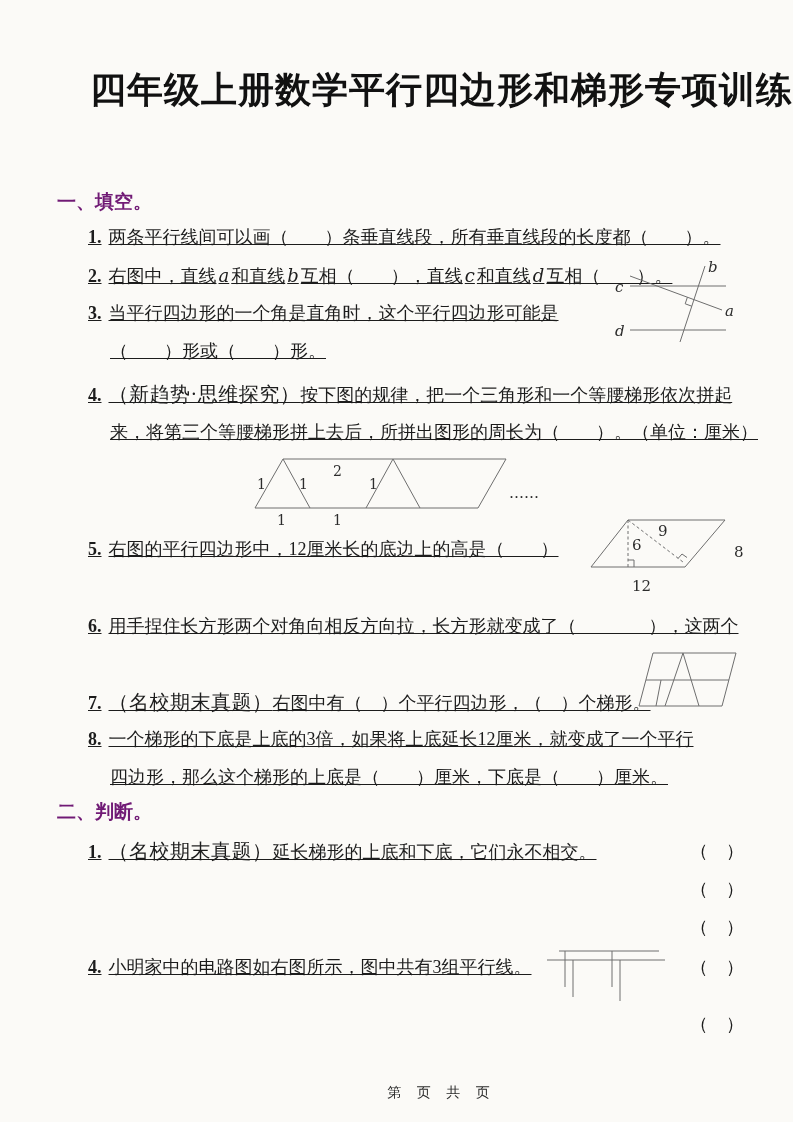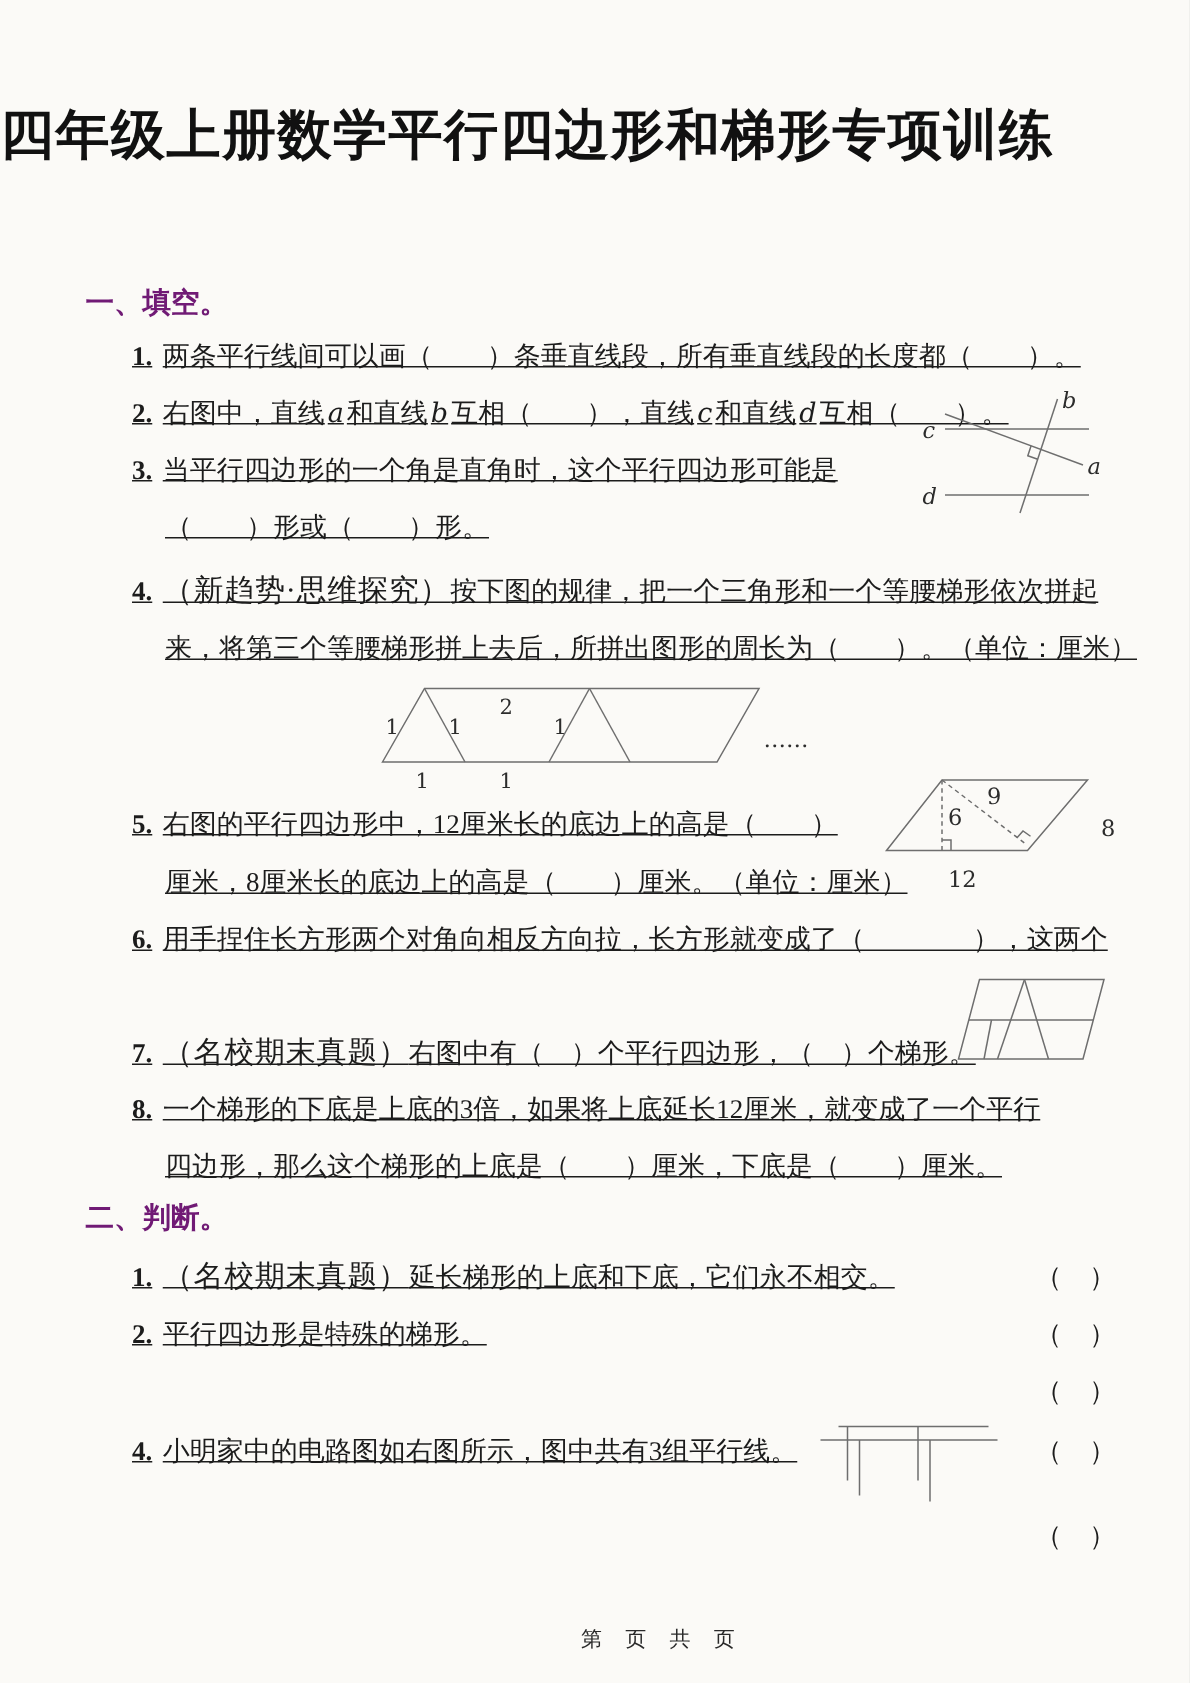--- a/index.html
+++ b/index.html
@@ -7,21 +7,21 @@
     position:relative;
     width:793px;height:1122px;
     margin:0 auto;
     background:#fbfaf7;
     overflow:hidden;
     font-family:"Liberation Serif", serif;
     color:#1c1c1c;
   }
   .title{
     position:absolute;top:66px;left:0;width:100%;
-    text-align:left;
+    text-align:right;
     font-family:"Liberation Sans", sans-serif;
     font-weight:700;font-size:36px;letter-spacing:1px;color:#111;
     white-space:nowrap;
   }
   .sec-heading{
     position:absolute;left:57px;
     font-family:"Liberation Sans", sans-serif;
     font-weight:700;font-size:19px;color:#701a75;
     white-space:nowrap;
   }
@@ -94,23 +94,20 @@
     <text x="100" y="30">2</text>
     <text x="44" y="79">1</text>
     <text x="100" y="79">1</text>
     <text x="136" y="43">1</text>
     <text x="276" y="52" class="big">……</text>
   </svg>
 
   <div class="line" style="top:538px">
     <span class="qnum">5.</span><span>右图的平行四边形中，12厘米长的底边上的高是（　　）</span>
   </div>
-  <div class="line cont" style="top:577px">
-    <span>厘米，8厘米长的底边上的高是（　　）厘米。（单位：厘米）</span>
-  </div>
 
   <svg class="fig" style="left:588px;top:504px" width="185" height="95" viewBox="0 0 185 95">
     <polygon points="3,63 40,16 137,16 97,63"></polygon>
     <line x1="40" y1="16" x2="40" y2="63" stroke-dasharray="3,2.5"></line>
     <polyline points="40,56 46,56 46,63"></polyline>
     <line x1="40" y1="16" x2="95" y2="58" stroke-dasharray="3,2.5"></line>
     <polyline points="90,54.5 94,50 99,53.5"></polyline>
     <text x="44" y="46" class="big">6</text>
     <text x="70" y="32" class="big">9</text>
     <text x="146" y="53" class="big">8</text>
@@ -140,23 +137,20 @@
     <span>四边形，那么这个梯形的上底是（　　）厘米，下底是（　　）厘米。</span>
   </div>
 
   <div class="sec-heading" style="top:799px">二、判断。</div>
 
   <div class="line" style="top:840px">
     <span class="qnum">1.</span><span class="tag">（名校期末真题）</span><span>延长梯形的上底和下底，它们永不相交。</span>
   </div>
   <span class="answer" style="top:840px">（　）</span>
 
-  <div class="line" style="top:878px">
-    <span class="qnum">2.</span><span>平行四边形是特殊的梯形。</span>
-  </div>
   <span class="answer" style="top:878px">（　）</span>
 
   <span class="answer" style="top:916px">（　）</span>
 
   <div class="line" style="top:956px">
     <span class="qnum">4.</span><span>小明家中的电路图如右图所示，图中共有3组平行线。</span>
   </div>
   <span class="answer" style="top:956px">（　）</span>
 
   <svg class="fig" style="left:541px;top:937px" width="130" height="92" viewBox="0 0 130 92">

